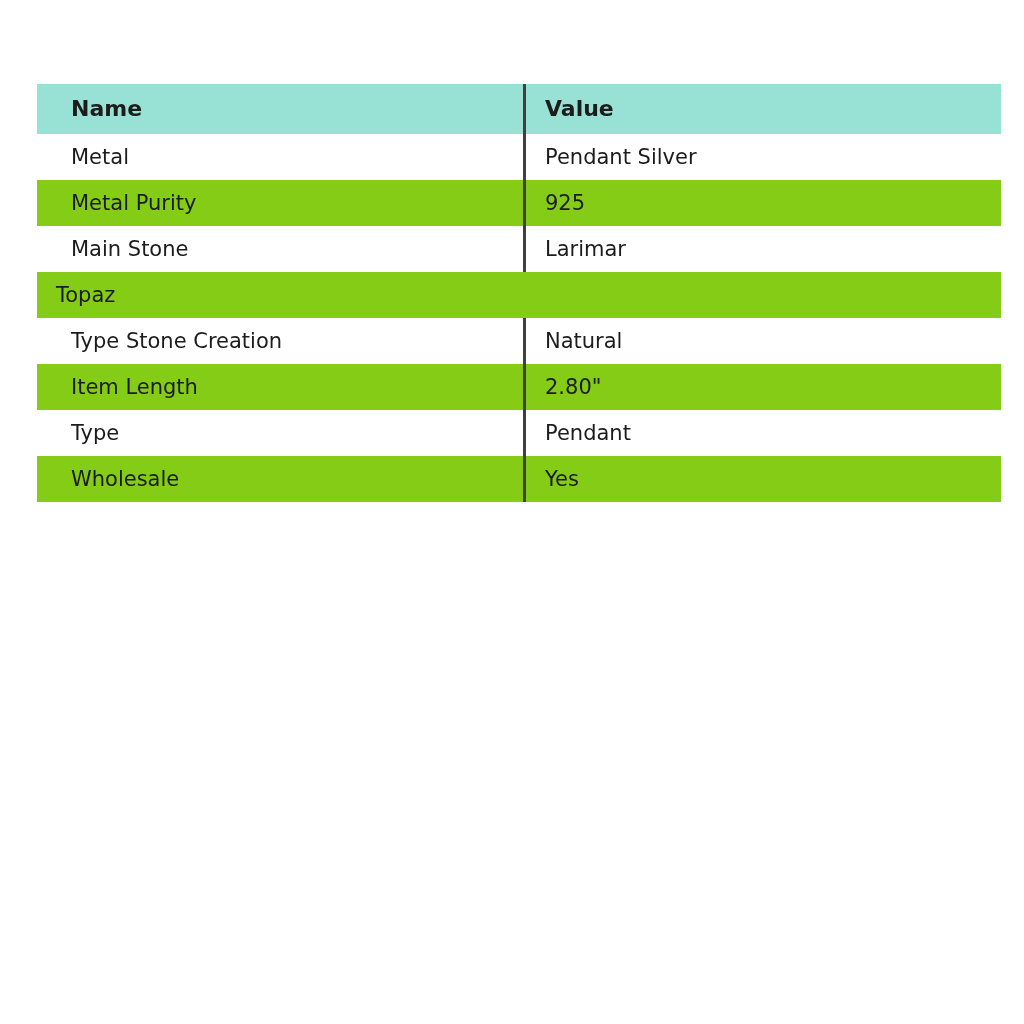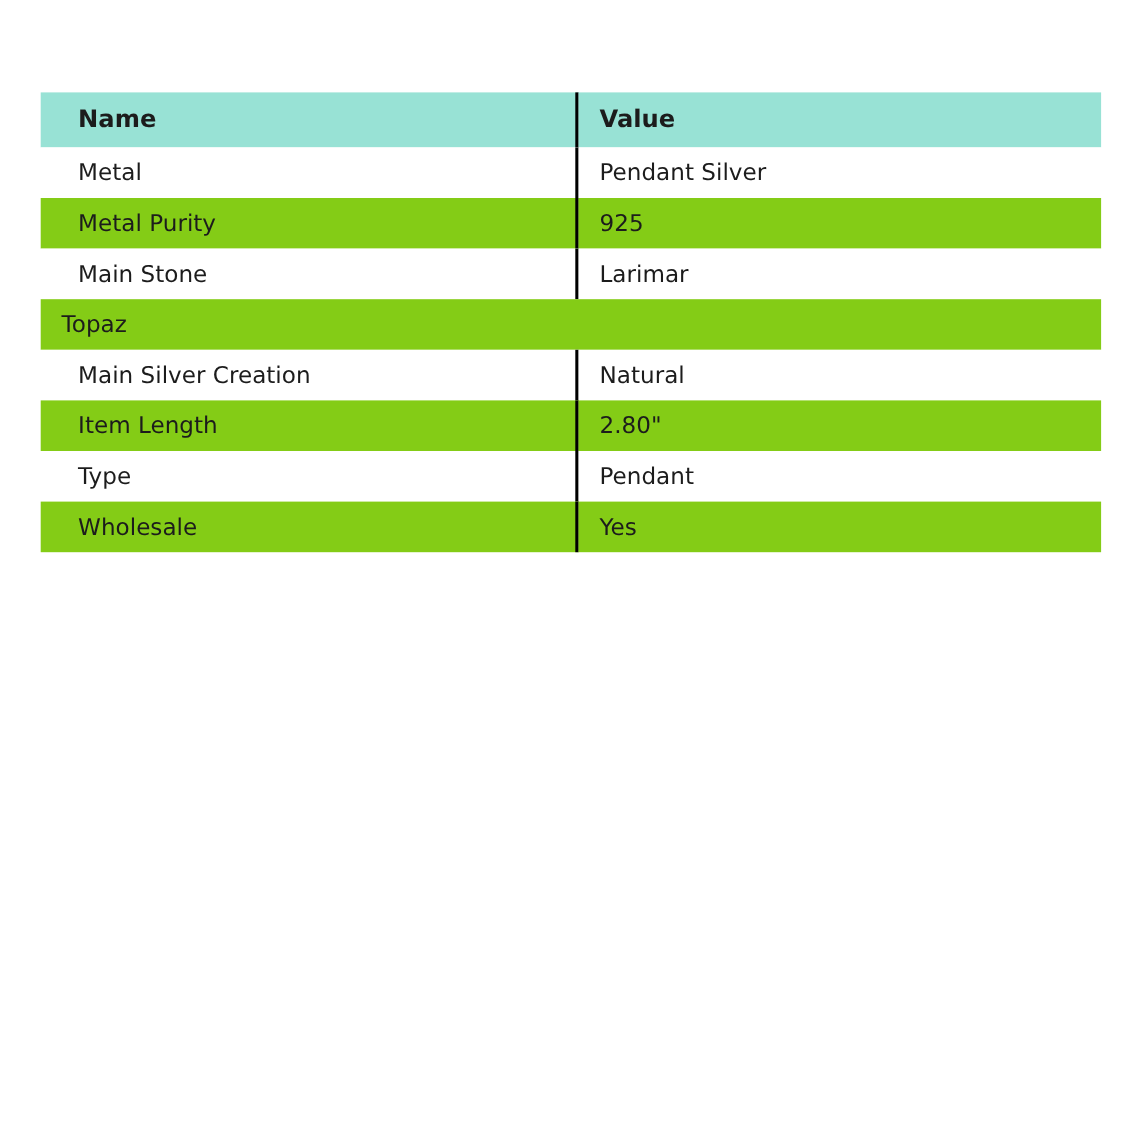--- a/index.html
+++ b/index.html
@@ -41,21 +41,21 @@
   }
   .cell {
     display: flex;
     align-items: center;
     box-sizing: border-box;
     background: #ffffff;
   }
   .c1 {
     width: 489px;               
     padding-left: 34px;
-    border-right: 3px solid #000000;
+    border-right: 3px solid #404040;
   }
   .c2 {
     flex: 1;
     padding-left: 19px;
   }
   .cell span { white-space: nowrap; }
 </style>
 </head>
 <body>
 
@@ -99,21 +99,21 @@
     </div>
 
     <div class="tr alt">
       <div class="cell c2">
         <span>Topaz</span>
       </div>
     </div>
 
     <div class="tr">
       <div class="cell c1">
-        <span>Main Silver Creation</span>
+        <span>Type Stone Creation</span>
       </div>
       <div class="cell c2">
         <span>Natural</span>
       </div>
     </div>
 
     <div class="tr alt">
       <div class="cell c1">
         <span>Item Length</span>
       </div>

